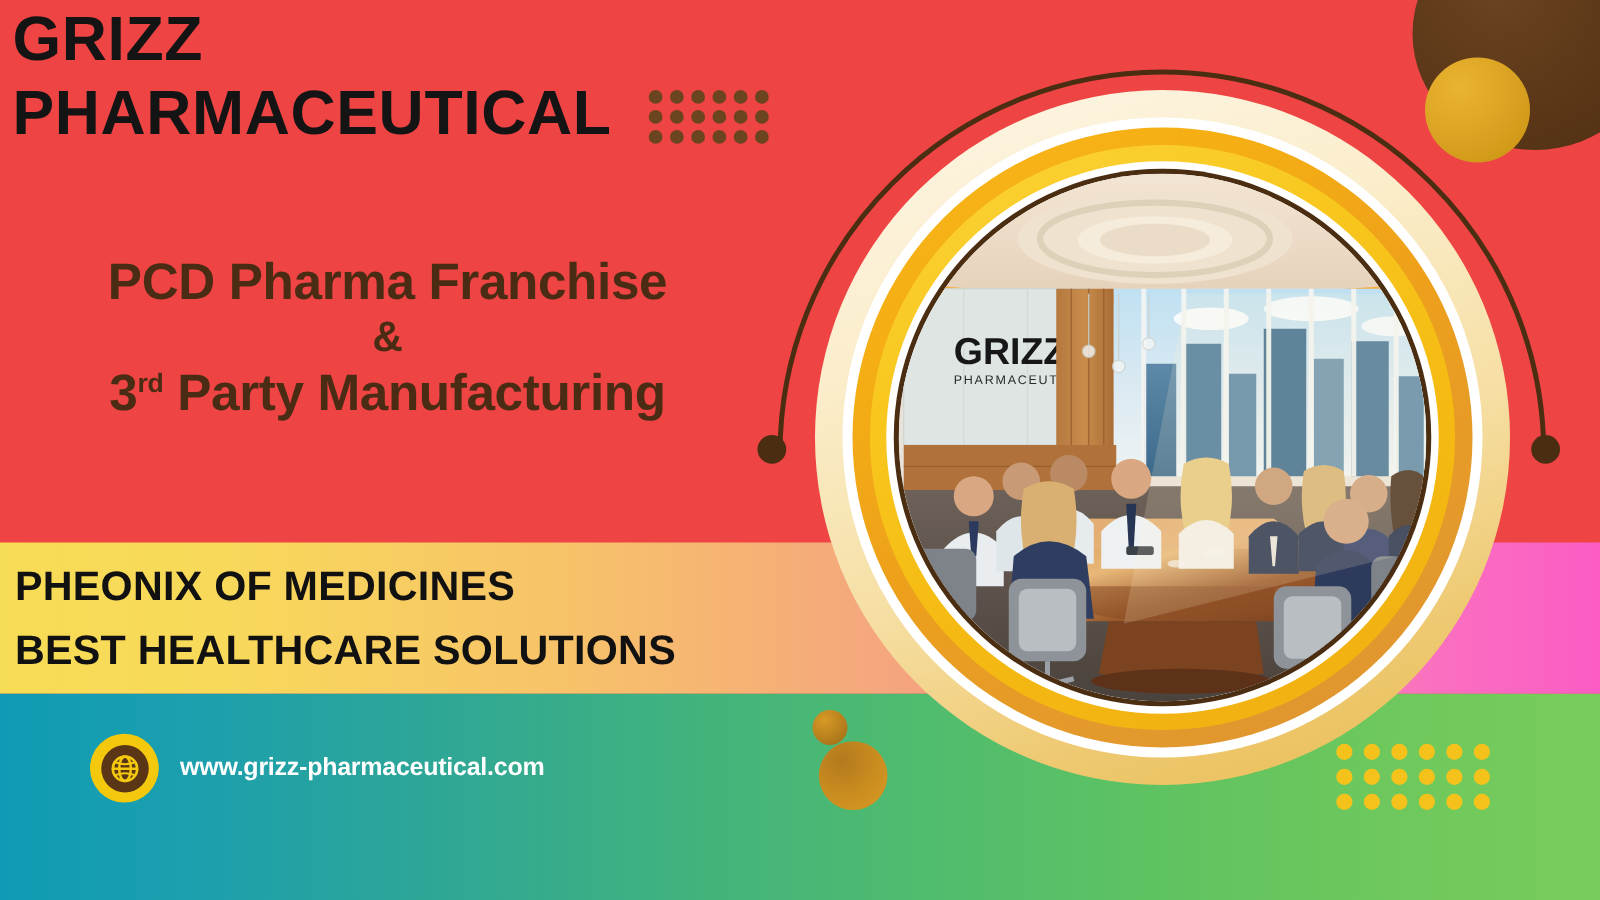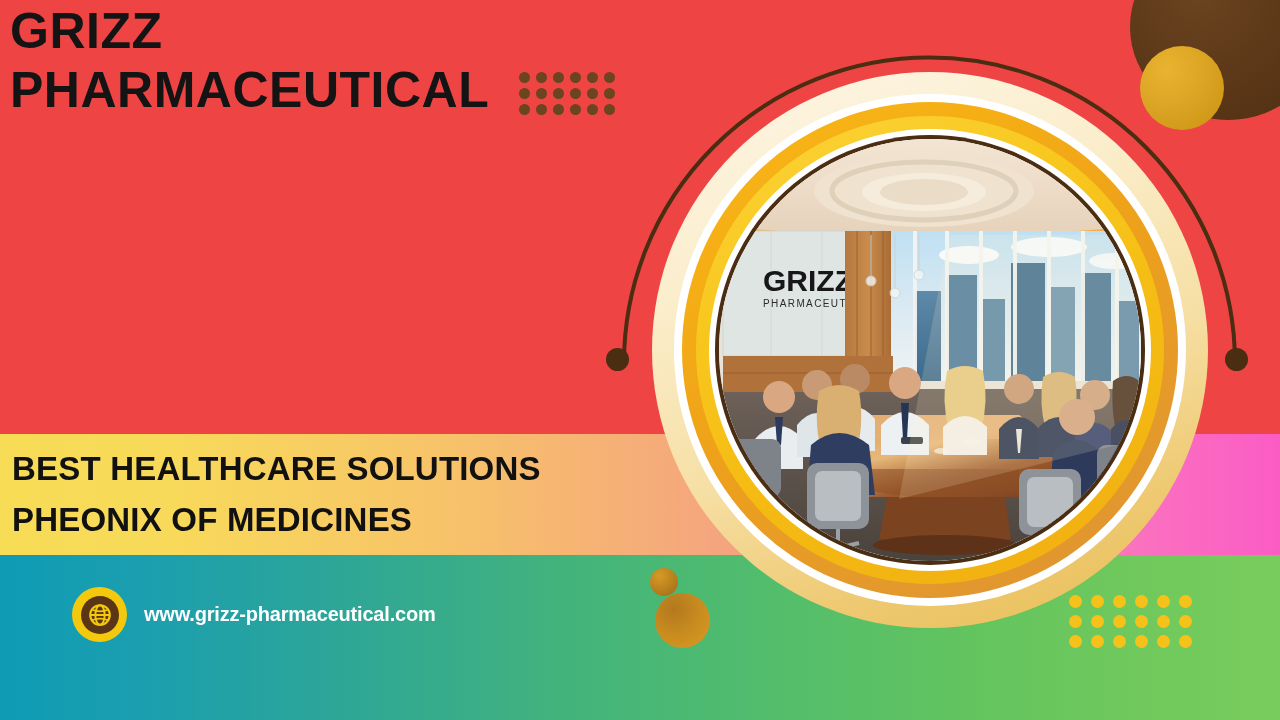--- a/index.html
+++ b/index.html
@@ -184,27 +184,32 @@
         <span class="dot"></span>
           <span class="dot"></span>
           <span class="dot"></span>
           <span class="dot"></span>
           <span class="dot"></span>
           <span class="dot"></span>
       </div>
     </div>
   </div>
 
+  <div class="headline">
+    <div class="hl-line">PCD Pharma Franchise</div>
+    <div class="hl-amp">&amp;</div>
+    <div class="hl-line"><span>3</span><sup>rd</sup><span> Party Manufacturing</span></div>
+  </div>
 
   <div class="band-top"></div>
   <div class="band-bottom"></div>
 
   <div class="band-tagline">
+    <div class="tag-line">PHEONIX OF MEDICINES</div>
     <div class="tag-line">BEST HEALTHCARE SOLUTIONS</div>
-    <div class="tag-line">PHEONIX OF MEDICINES</div>
   </div>
 
   <div class="gcirc1"></div>
   <div class="gcirc2"></div>
 
   <div class="dotgrid-green-wrap">
     <div class="dotgrid dotgrid-green">
       <span class="dot"></span>
         <span class="dot"></span>
         <span class="dot"></span>

